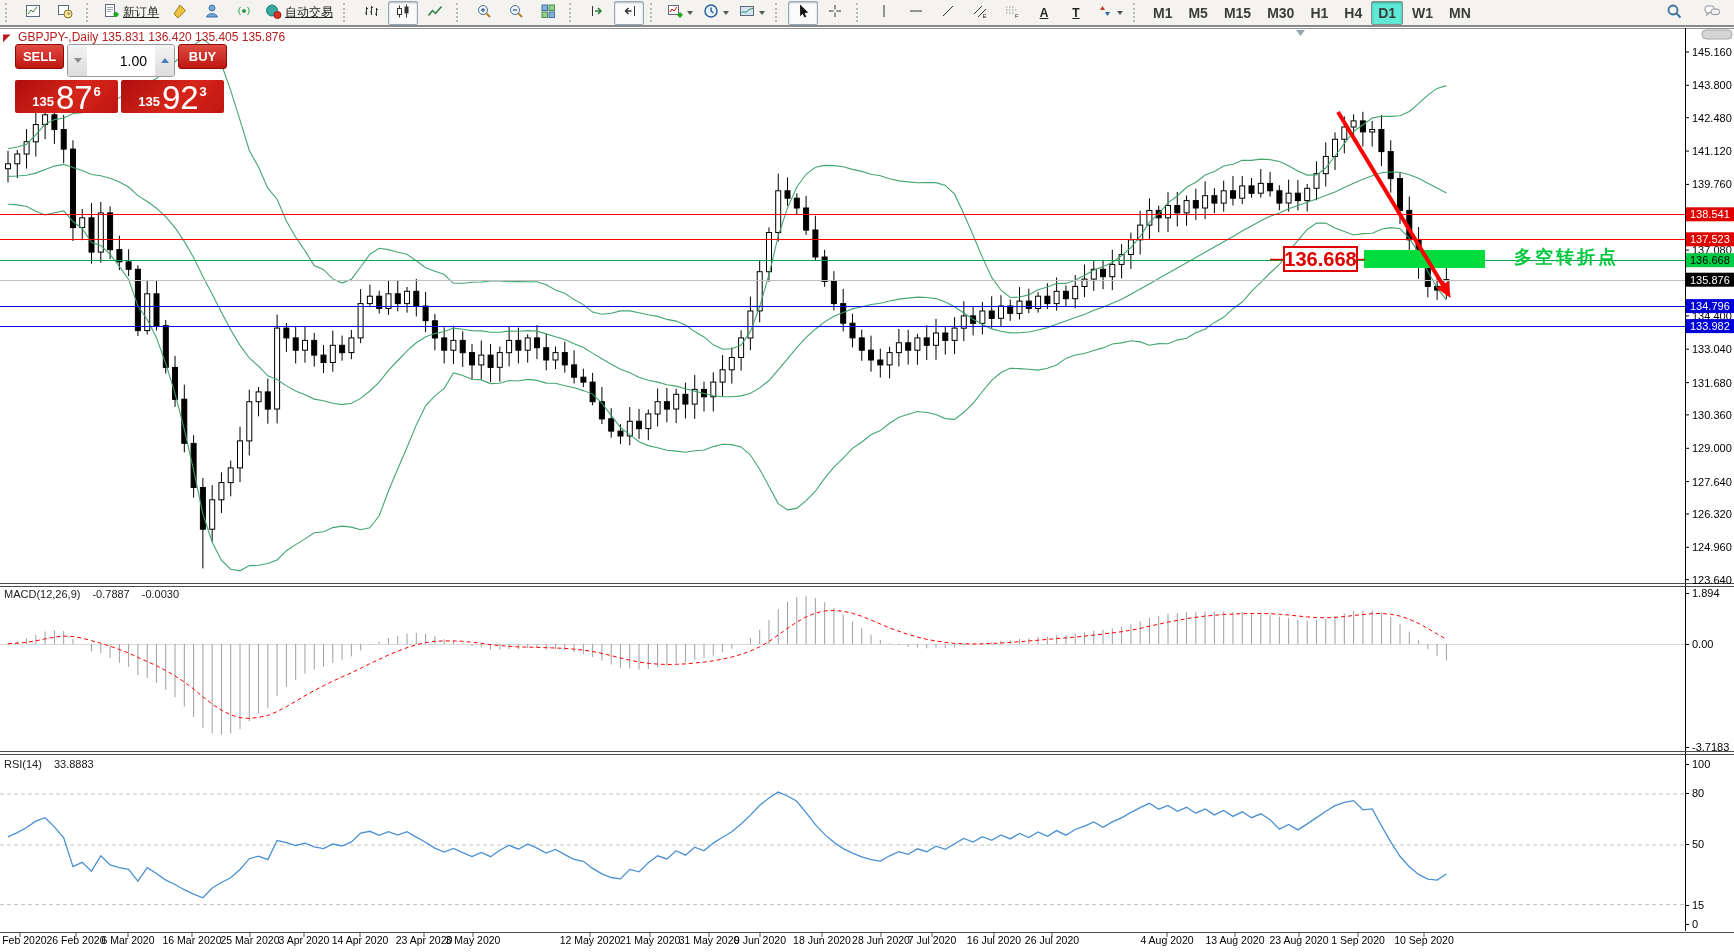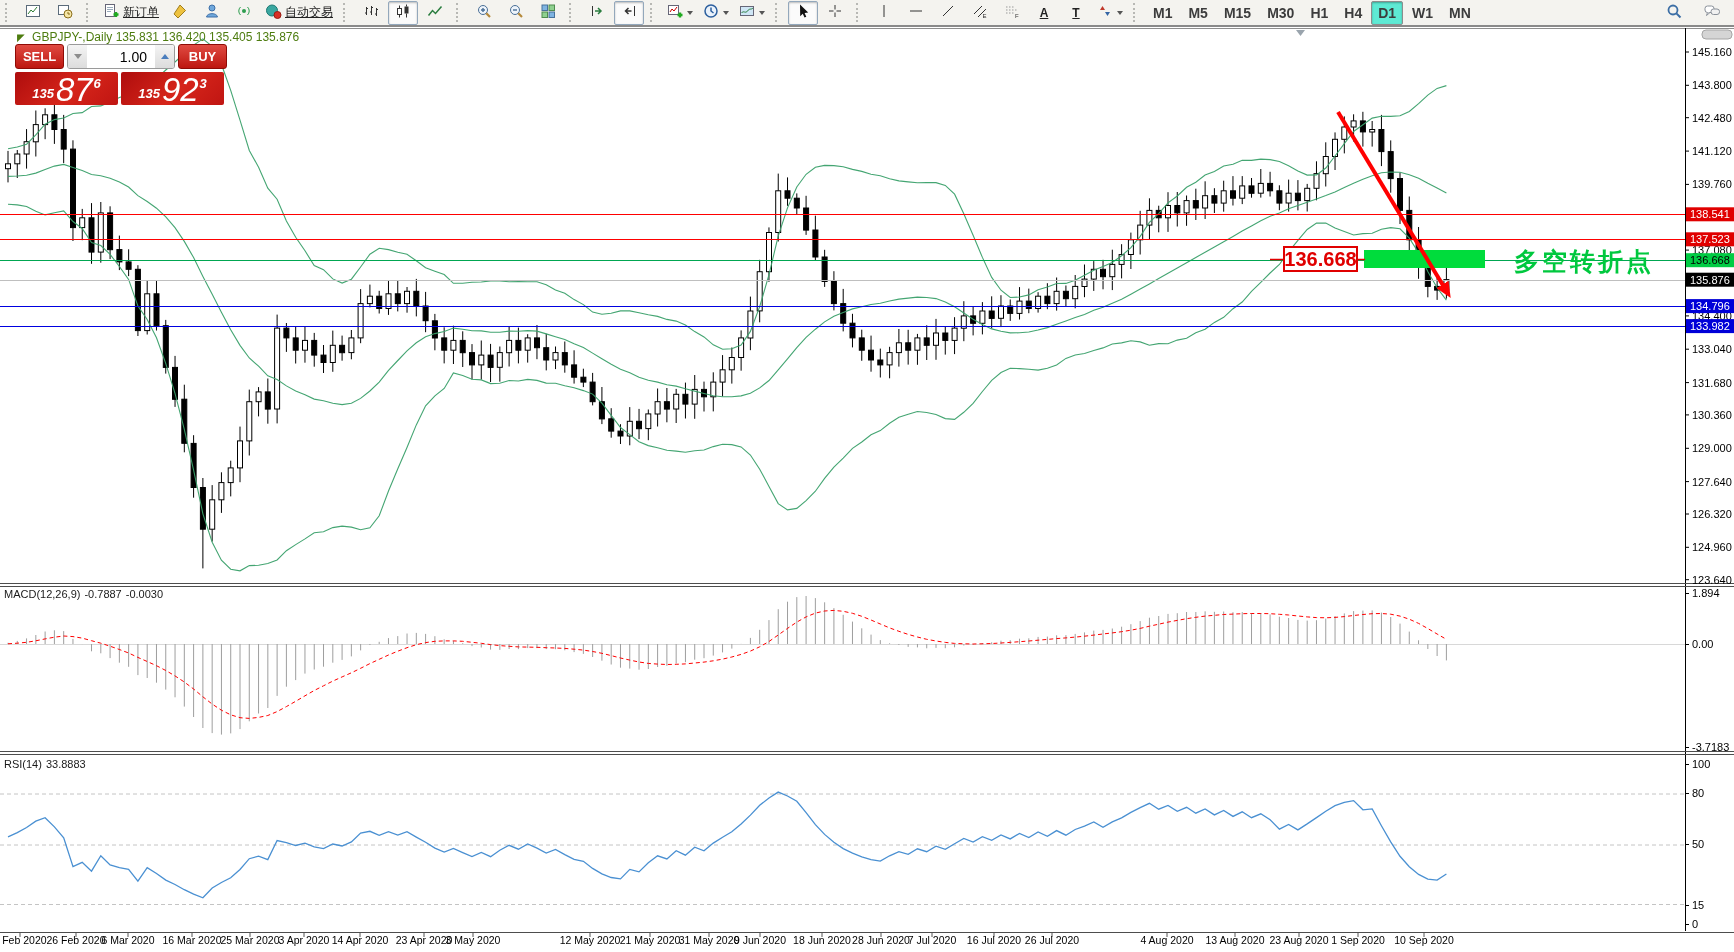--- a/index.html
+++ b/index.html
@@ -17,49 +17,49 @@
   .tb-btn .bold{font-weight:bold;}
   .tf-btn{font-size:14px;font-weight:bold;color:#3c3c3c;padding:3px 6px;border:1px solid transparent;border-radius:2px;margin:0 1px;}
   .tf-btn.active{background:#5eead4;border-color:#8d8d8d;box-shadow:inset 0 1px 2px rgba(0,0,0,.3);text-align:center;}
   #tb-right{margin-left:auto;display:flex;align-items:center;margin-right:6px;gap:6px;}
   .caret{width:0;height:0;border-left:3.5px solid transparent;border-right:3.5px solid transparent;border-top:4px solid #555;}
 
   
   #chart-svg{position:absolute;left:0;top:0;z-index:5;}
 
   
-  #chart-title{position:absolute;left:17px;top:30px;font-size:12px;color:#4d7c0f;z-index:20;white-space:nowrap;}
+  #chart-title{position:absolute;left:3px;top:30px;font-size:12px;color:#b91c1c;z-index:20;white-space:nowrap;}
   #chart-title .tri{font-size:10px;margin-right:4px;}
 
   
   #trade-panel{position:absolute;left:15px;top:44px;width:212px;z-index:30;}
   .tp-row{display:flex;gap:3px;margin-bottom:3px;}
   .tp-btn{background:linear-gradient(#e04b42,#bd1710);color:#fff;font-weight:bold;font-size:13px;
     border:1px solid #8f0b06;border-radius:3px;width:49px;height:25px;display:flex;align-items:center;justify-content:center;box-sizing:border-box;}
-  .tp-vol{flex:1;display:flex;border:1px solid #9a9a9a;border-radius:3px;overflow:hidden;background:#fff;height:25px;box-sizing:border-box;}
+  .tp-vol{flex:1;display:flex;border:1px solid #9a9a9a;border-radius:3px;overflow:hidden;background:#fff;height:33px;box-sizing:border-box;}
   .tp-spin{width:19px;background:linear-gradient(#f4f4f4,#dcdcdc);border:none;display:flex;align-items:center;justify-content:center;cursor:default;}
   .tp-spin .up{width:0;height:0;border-left:4px solid transparent;border-right:4px solid transparent;border-bottom:5px solid #4a7dbd;}
   .tp-spin .down{width:0;height:0;border-left:4px solid transparent;border-right:4px solid transparent;border-top:5px solid #8c8c8c;}
   .tp-vol input{flex:1;border:none;outline:none;text-align:right;font-size:14px;min-width:0;padding-right:8px;font-family:inherit;}
   .tp-price{background:linear-gradient(135deg,#ae0d0d,#d6251a 55%,#c01512);color:#fff;width:103px;height:33px;
-    border-radius:2px;display:flex;align-items:flex-end;justify-content:center;padding-bottom:1px;box-sizing:border-box;font-style:italic;}
+    border-radius:2px;display:flex;align-items:flex-end;justify-content:center;padding-bottom:1px;box-sizing:border-box;}
   .tp-price .pre{font-size:13px;font-weight:bold;margin:0 2px 3px 0;}
   .tp-price .big{font-size:33px;line-height:28px;font-weight:normal;}
   .tp-price .sup{font-size:13px;font-weight:bold;margin:2px 0 0 1px;align-self:flex-start;padding-top:2px;}
 
   
   #callout{position:absolute;left:1283px;top:246px;width:75px;height:26px;background:#fff;border:2px solid #e00000;
     color:#e00000;font-size:20px;font-weight:bold;display:flex;align-items:center;justify-content:center;z-index:25;box-sizing:border-box;}
-  #cn-label{position:absolute;left:1514px;top:245px;font-size:25px;font-weight:bold;color:#00c83e;z-index:25;letter-spacing:3px;white-space:nowrap;}
+  #cn-label{position:absolute;left:1514px;top:245px;font-size:18px;font-weight:bold;color:#00c83e;z-index:25;letter-spacing:3px;white-space:nowrap;}
 
   
   .ind-label{position:absolute;left:4px;font-size:11px;color:#1a1a1a;z-index:20;white-space:nowrap;}
   #macd-label{top:588px;}
   #rsi-label{top:758px;}
-  .ind-label span{margin-right:4px;}
+  .ind-label span{margin-right:12px;}
 </style>
 </head>
 <body>
 
 <div id="stage">
 
   <div id="toolbar">
       <div class="tb-grip"></div>
       <div class="tb-btn">
         <span><svg width="17" height="17" viewBox="0 0 17 17">

